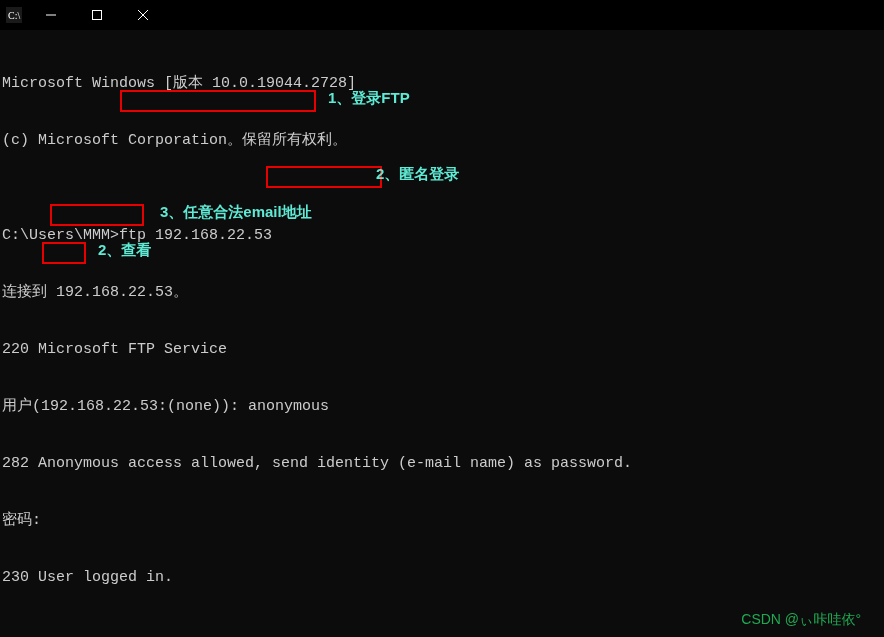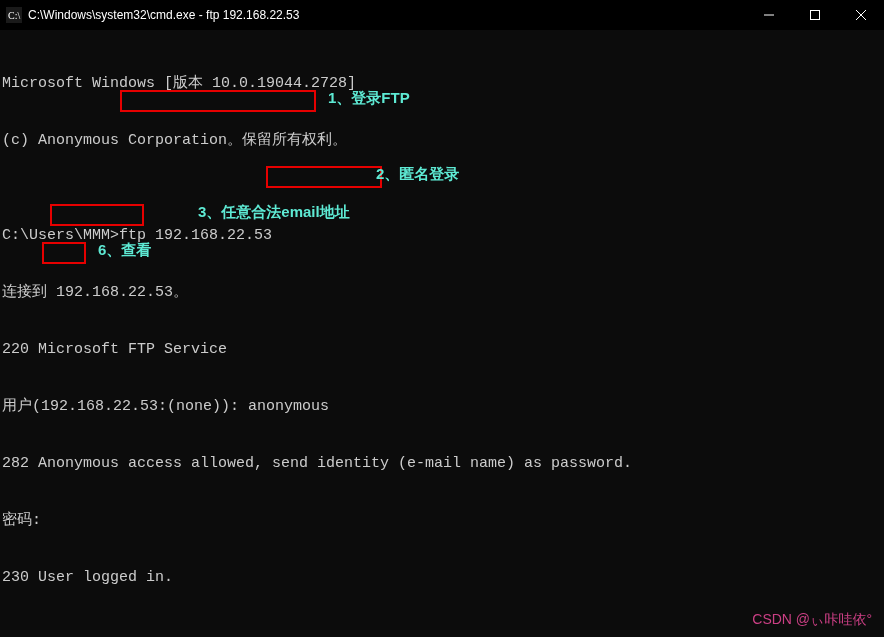--- a/index.html
+++ b/index.html
@@ -61,39 +61,38 @@
     .anno-label {
       position: absolute;
       color: #5eead4;
       font-family: 'Microsoft YaHei', sans-serif;
       font-size: 15px;
       font-weight: bold;
       white-space: nowrap;
     }
     .watermark {
       position: absolute;
-      right: 12px;
+      right: 23px;
       bottom: 8px;
-      color: #ec4899;
+      color: #22c55e;
       font-family: 'Microsoft YaHei', sans-serif;
       font-size: 14px;
       opacity: 0.85;
     }
   </style>
 </head>
 <body>
 
 <div class="titlebar">
   <span class="titlebar-icon">
     <svg viewBox="0 0 16 16" width="16" height="16">
       <rect x="0" y="0" width="16" height="16" fill="#1a1a1a"></rect>
       <text x="2" y="12" font-size="10" fill="#fff" font-family="Consolas">C:\</text>
     </svg>
   </span>
-  <span class="titlebar-title">C:\Windows\system32\cmd.exe - ftp  192.168.22.53</span>
   <div class="window-controls">
     <div class="win-btn">
       <svg width="10" height="10" viewBox="0 0 10 10">
           <line x1="0" y1="5" x2="10" y2="5" stroke="#fff" stroke-width="1"></line>
         </svg>
     </div>
     <div class="win-btn">
       <svg width="10" height="10" viewBox="0 0 10 10">
           <rect x="0.5" y="0.5" width="9" height="9" fill="none" stroke="#fff" stroke-width="1"></rect>
         </svg>
@@ -102,21 +101,21 @@
       <svg width="10" height="10" viewBox="0 0 10 10">
           <line x1="0" y1="0" x2="10" y2="10" stroke="#fff" stroke-width="1"></line>
           <line x1="10" y1="0" x2="0" y2="10" stroke="#fff" stroke-width="1"></line>
         </svg>
     </div>
   </div>
 </div>
 
 <div class="terminal">
   <div class="line">Microsoft Windows [版本 10.0.19044.2728]</div>
-  <div class="line">(c) Anonymous Corporation。保留所有权利。</div>
+  <div class="line">(c) Microsoft Corporation。保留所有权利。</div>
   <div class="line"></div>
   <div class="line">C:\Users\MMM&gt;ftp 192.168.22.53</div>
   <div class="line">连接到 192.168.22.53。</div>
   <div class="line">220 Microsoft FTP Service</div>
   <div class="line">用户(192.168.22.53:(none)): anonymous</div>
   <div class="line">282 Anonymous access allowed, send identity (e-mail name) as password.</div>
   <div class="line">密码:</div>
   <div class="line">230 User logged in.</div>
   
   
@@ -127,19 +126,19 @@
   
 
   
   <div class="annotation" style="left:120px; top:60px; width:196px; height:22px;"></div>
   <div class="anno-label" style="left:328px; top:58px;">1、登录FTP</div>
 
   <div class="annotation" style="left:266px; top:136px; width:116px; height:22px;"></div>
   <div class="anno-label" style="left:376px; top:134px;">2、匿名登录</div>
 
   <div class="annotation" style="left:50px; top:174px; width:94px; height:22px;"></div>
-  <div class="anno-label" style="left:160px; top:172px;margin-left:38px;">3、任意合法email地址</div>
+  <div class="anno-label" style="left:160px; top:172px;">3、任意合法email地址</div>
 
   <div class="annotation" style="left:42px; top:212px; width:44px; height:22px;"></div>
-  <div class="anno-label" style="left:98px; top:210px;">6、查看</div>
+  <div class="anno-label" style="left:98px; top:210px;">2、查看</div>
 </div>
 
 <div class="watermark">CSDN @ぃ咔哇依°</div>
 
 </body></html>

